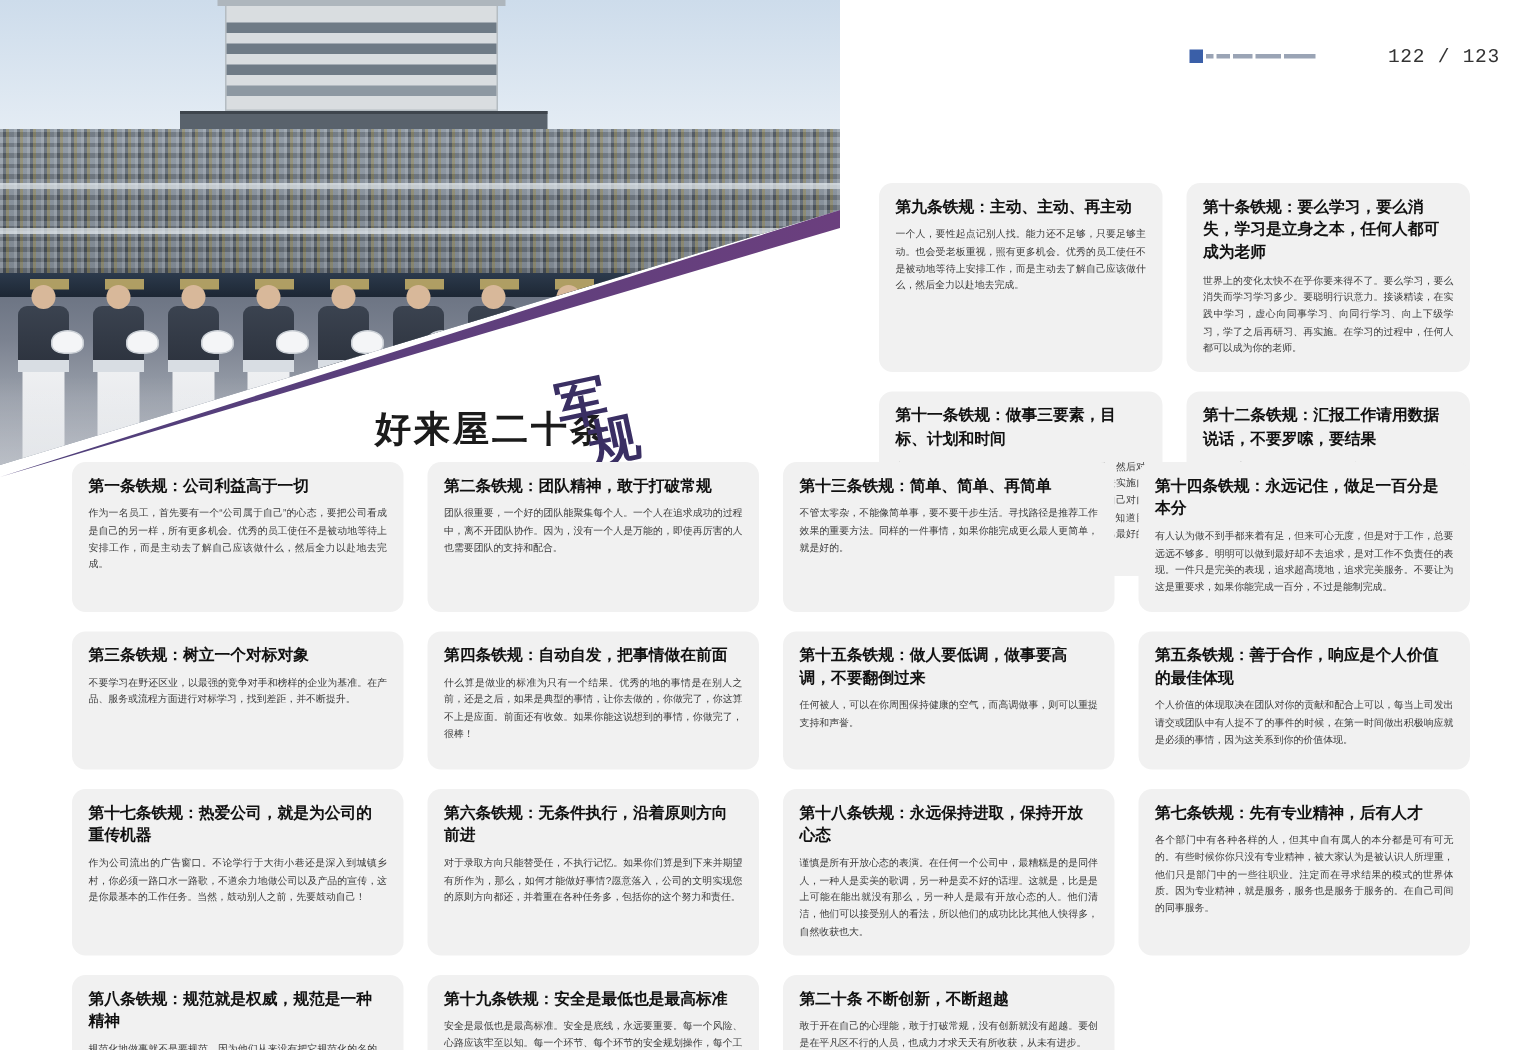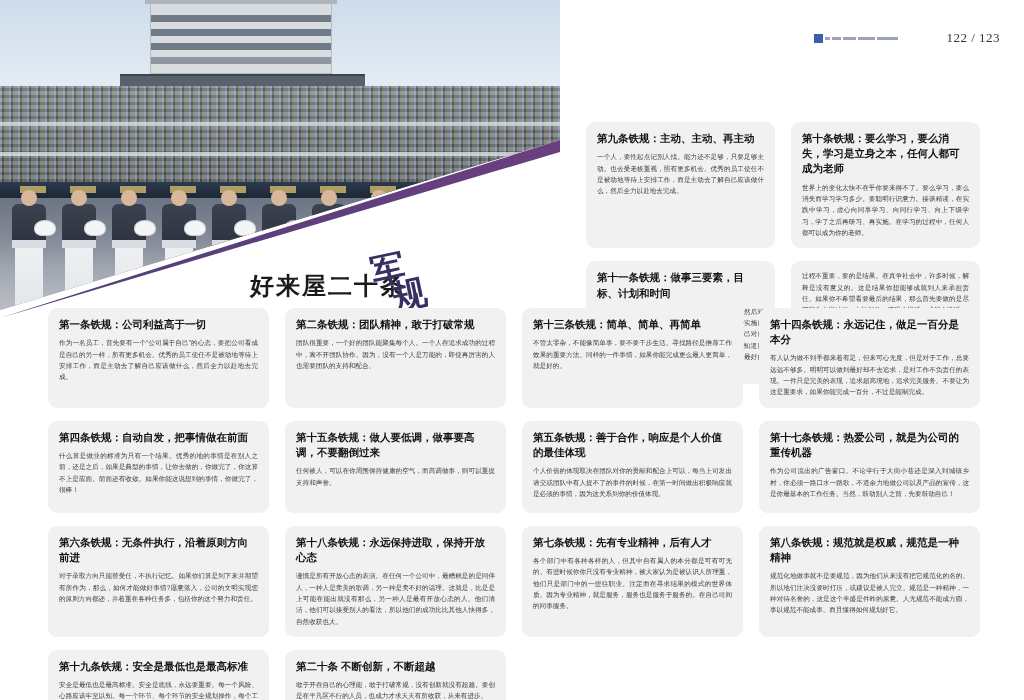--- a/index.html
+++ b/index.html
@@ -41,21 +41,21 @@
     background: #9aa4b5;
   }
   .hdr-dash.d2 { width: 9px; }
   .hdr-dash.d3 { width: 13px; }
   .hdr-dash.d4 { width: 17px; }
   .hdr-dash.d5 { width: 21px; }
   .page-num {
     font-size: 13px;
     color: #333;
     letter-spacing: 0.5px;
-    font-family: Liberation Serif, serif;
+    font-family: Liberation Mono, monospace;
     margin-left: 42px;
   }
 
   
   .photo-wrap {
     position: absolute;
     left: 0;
     top: 0;
     width: 560px;
     height: 310px;
@@ -430,20 +430,21 @@
   </div>
   <div class="card h-a">
     <div class="card-title">第十条铁规：要么学习，要么消失，学习是立身之本，任何人都可成为老师</div>
     <div class="card-body">世界上的变化太快不在乎你要来得不了。要么学习，要么消失而学习学习多少。要聪明行识意力。接谈精读，在实践中学习，虚心向同事学习、向同行学习、向上下级学习，学了之后再研习、再实施。在学习的过程中，任何人都可以成为你的老师。</div>
   </div>
   <div class="card h-b">
     <div class="card-title">第十一条铁规：做事三要素，目标、计划和时间</div>
     <div class="card-body">我们无论做任何事情，首先要有一个明确的目标，然后对自己的设计分目标和实现的计划安排。通过对间去实施自己的计划，最后回到自己的目标，看看是否完成自己对自己的考核。从而好明确事务总要有计划，永远要知道目标，永远不要忘了要时间，最终的结果就是对自己最好的交代。</div>
   </div>
   <div class="card h-b">
+    <div class="card-title">第十二条铁规：汇报工作请用数据说话，不要罗嗦，要结果</div>
     <div class="card-body">过程不重要，要的是结果。在真争社会中，许多时候，解释是没有意义的。这是结果你想能够成就到人来承担责任。如果你不希望看要最后的结果，那么首先要做的是尽可能先去说过好。永远记住：坚强会说话，成就会说话。</div>
   </div>
 </div>
 
 <div class="grid">
 
   <div class="card">
     <div class="card-title">第一条铁规：公司利益高于一切</div>
     <div class="card-body">作为一名员工，首先要有一个“公司属于自己”的心态，要把公司看成是自己的另一样，所有更多机会。优秀的员工使任不是被动地等待上安排工作，而是主动去了解自己应该做什么，然后全力以赴地去完成。</div>
   </div>
@@ -454,20 +455,24 @@
   <div class="card">
     <div class="card-title">第十三条铁规：简单、简单、再简单</div>
     <div class="card-body">不管太零杂，不能像简单事，要不要干步生活。寻找路径是推荐工作效果的重要方法。同样的一件事情，如果你能完成更么最人更简单，就是好的。</div>
   </div>
   <div class="card">
     <div class="card-title">第十四条铁规：永远记住，做足一百分是本分</div>
     <div class="card-body">有人认为做不到手都来着有足，但来可心无度，但是对于工作，总要远远不够多。明明可以做到最好却不去追求，是对工作不负责任的表现。一件只是完美的表现，追求超高境地，追求完美服务。不要让为这是重要求，如果你能完成一百分，不过是能制完成。</div>
   </div>
 
   <div class="card">
+    <div class="card-title">第三条铁规：树立一个对标对象</div>
+    <div class="card-body">不要学习在野还区业，以最强的竞争对手和榜样的企业为基准。在产品、服务或流程方面进行对标学习，找到差距，并不断提升。</div>
+  </div>
+  <div class="card">
     <div class="card-title">第四条铁规：自动自发，把事情做在前面</div>
     <div class="card-body">什么算是做业的标准为只有一个结果。优秀的地的事情是在别人之前，还是之后，如果是典型的事情，让你去做的，你做完了，你这算不上是应面。前面还有收敛。如果你能这说想到的事情，你做完了，很棒！</div>
   </div>
   <div class="card">
     <div class="card-title">第十五条铁规：做人要低调，做事要高调，不要翻倒过来</div>
     <div class="card-body">任何被人，可以在你周围保持健康的空气，而高调做事，则可以重提支持和声誉。</div>
   </div>
 
   <div class="card">
     <div class="card-title">第五条铁规：善于合作，响应是个人价值的最佳体现</div>

